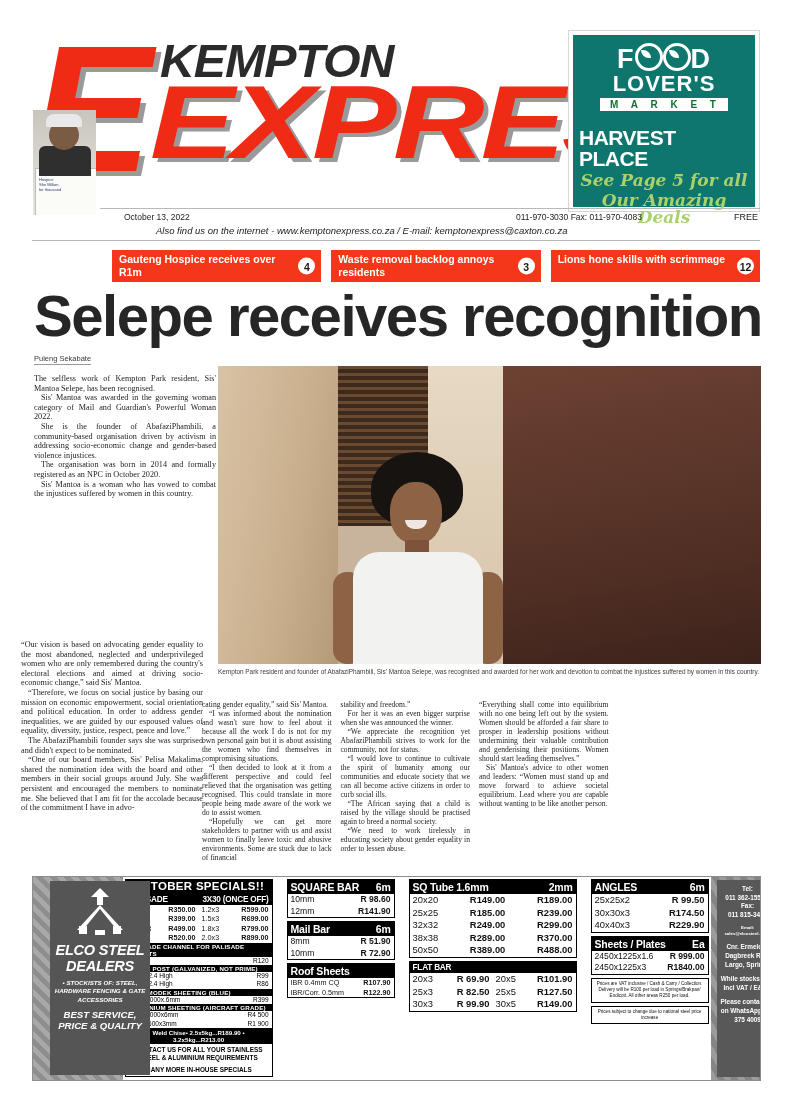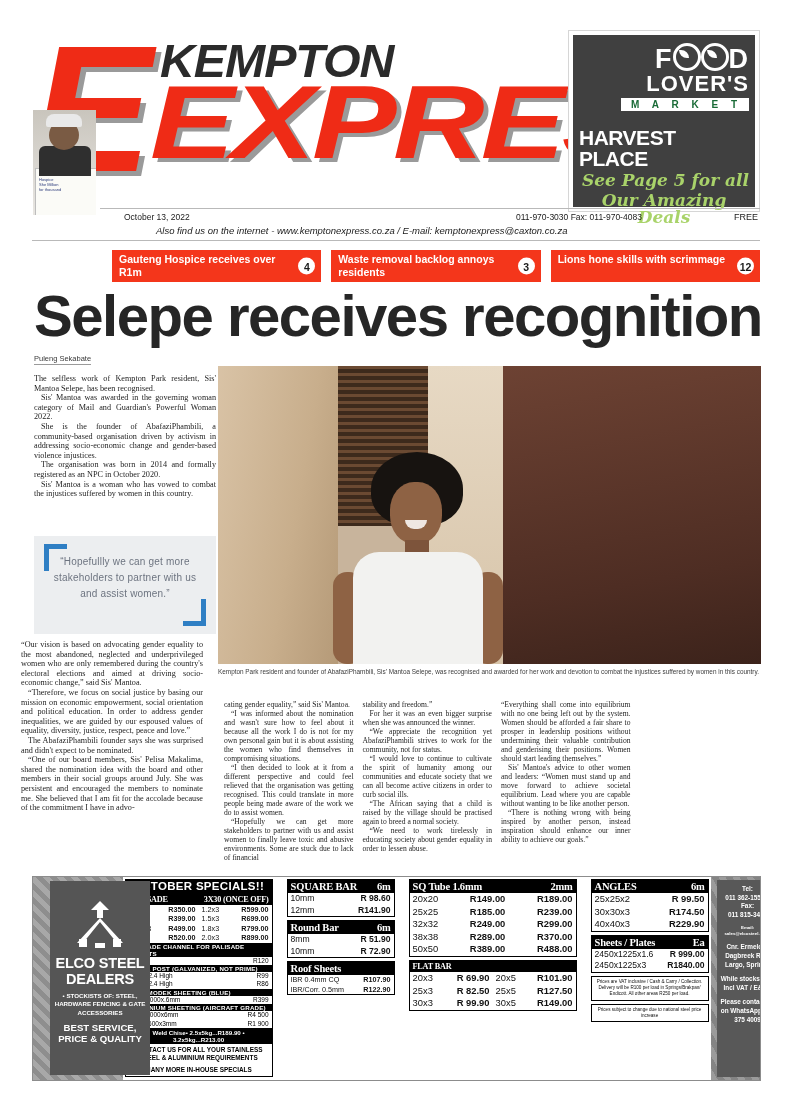--- a/index.html
+++ b/index.html
@@ -25,22 +25,22 @@
       background:linear-gradient(#c9c5bd,#e8e6e2);}
   .lp-head{position:absolute;left:16px;top:10px;width:30px;height:30px;border-radius:50%;background:#7a5b44;}
   .lp-cap{position:absolute;left:13px;top:4px;width:36px;height:13px;border-radius:8px 8px 2px 2px;background:#e9e9e9;}
   .lp-body{position:absolute;left:6px;top:36px;width:52px;height:30px;background:#2f2f2f;border-radius:6px 6px 0 0;}
   .lp-sign{position:absolute;left:2px;top:58px;width:60px;height:47px;background:#fbfbf7;border:1px solid #bdbdbd;}
   .lp-txt{position:absolute;left:3px;top:3px;font-size:4px;color:#2b3a7a;line-height:5px;}
 
   
   .flm-ad{position:absolute;right:26px;top:30px;width:192px;height:182px;background:#fff;
         border:1px solid #d6d6d6;padding:4px;box-sizing:border-box;}
-  .flm-inner{width:100%;height:100%;background:#404040;box-sizing:border-box;padding:8px 6px 4px;
-        display:flex;flex-direction:column;align-items:flex-end;}
+  .flm-inner{width:100%;height:100%;background:#0f766e;box-sizing:border-box;padding:8px 6px 4px;
+        display:flex;flex-direction:column;align-items:center;}
   .flm-food{color:#fff;font-weight:bold;font-size:27px;letter-spacing:1px;line-height:26px;}
   .flm-food .o-leaf{display:inline-block;width:22px;height:22px;border:3px solid #fff;border-radius:50%;
         position:relative;vertical-align:-3px;}
   .flm-food .o-leaf::after{content:"";position:absolute;left:3px;top:4px;width:10px;height:8px;
         background:#fff;border-radius:0 10px 0 10px;}
   .flm-lovers{color:#fff;font-weight:bold;font-size:22px;letter-spacing:1px;line-height:24px;}
   .flm-market{color:#1a6b37;background:#fff;font-weight:bold;font-size:10px;letter-spacing:5px;
         padding:1px 7px 1px 10px;margin-top:2px;}
   .flm-harvest{color:#fff;font-weight:bold;font-size:21px;letter-spacing:-0.5px;margin-top:16px;line-height:21px;}
   .flm-script{color:#a9d36a;font-style:italic;font-weight:bold;font-size:17px;line-height:17px;
@@ -109,41 +109,41 @@
   .pp-smile{position:absolute;left:72px;top:68px;width:22px;height:9px;border-radius:0 0 12px 12px;background:#efe7e2;}
   .pp-neck{position:absolute;left:72px;top:88px;width:24px;height:18px;background:#7d543b;}
   .pp-shirt{position:absolute;left:20px;top:100px;width:130px;height:112px;background:#f2f2f0;
         border-radius:26px 26px 0 0;}
   .pp-arm{position:absolute;left:0px;top:120px;width:30px;height:92px;background:#8e6244;border-radius:14px;}
   .pp-arm2{position:absolute;left:140px;top:120px;width:30px;height:92px;background:#8e6244;border-radius:14px;}
   .caption{position:absolute;left:218px;top:668px;width:545px;font-size:6.4px;color:#3c3c3c;
         line-height:8.6px;}
 
   
-  .btm-cols{position:absolute;left:224px;top:700px;width:545px;display:flex;gap:9px;}
+  .btm-cols{position:absolute;left:202px;top:700px;width:545px;display:flex;gap:9px;}
   .btm-col{width:131px;}
   .btm-col .body-text{font-size:7.6px;line-height:9px;}
   .col-left-span{position:absolute;left:34px;top:700px;width:182px;}
 
   
   .elco{position:absolute;left:32px;top:876px;width:729px;height:205px;background:#fff;
         border:1px solid #8c8c8c;box-sizing:border-box;display:flex;overflow:hidden;}
   .elco-left{width:134px;position:relative;
         background:repeating-linear-gradient(45deg,#a8a8a8 0 5px,#8e8e8e 5px 10px),#9a9a9a;}
   .elco-badge{position:absolute;left:17px;top:4px;width:100px;height:194px;background:#555;
-        color:#fff;text-align:center;box-sizing:border-box;padding-top:16px;}
+        color:#fff;text-align:center;box-sizing:border-box;padding-top:3px;font-style:italic;}
   .elco-ico{width:62px;height:52px;margin:2px auto 1px;}
   .elco-t1{font-size:14.5px;font-weight:bold;line-height:15.5px;letter-spacing:-0.2px;}
   .elco-t2{font-size:6.2px;font-weight:bold;line-height:8.4px;margin-top:5px;}
   .elco-t3{font-size:9.6px;font-weight:bold;line-height:11px;margin-top:5px;}
 
   .elco-mid{flex:1;display:flex;padding:2px 2px;box-sizing:border-box;gap:14px;}
   .blk{border:1px solid #000;box-sizing:border-box;background:#fff;margin-bottom:3px;}
   .blk-hd{background:#000;color:#fff;font-size:8.2px;font-weight:bold;padding:1px 3px;
-        display:flex;justify-content:space-between;letter-spacing:-0.2px;font-family:Liberation Serif, serif;}
+        display:flex;justify-content:space-between;letter-spacing:-0.2px;}
   .blk-hd.big{font-size:10.5px;}
   .row{display:flex;justify-content:space-between;font-size:7.2px;padding:0 3px;line-height:9.4px;
         color:#111;}
   .row b{font-weight:bold;}
   .colA{width:148px;}
   .colB{width:108px;}
   .colC{width:168px;}
   .colD{width:118px;}
 
   .spec-title{background:#000;color:#fff;text-align:center;font-size:11.5px;font-weight:bold;
@@ -233,25 +233,20 @@
   <div class="col-left">
     <div class="body-text">
       <p class="first">The selfless work of Kempton Park resident, Sis' Mantoa Selepe, has been recognised.</p>
       <p>Sis' Mantoa was awarded in the governing woman category of Mail and Guardian's Powerful Woman 2022.</p>
       <p>She is the founder of AbafaziPhambili, a community-based organisation driven by activism in addressing socio-economic change and gender-based violence injustices.</p>
       <p>The organisation was born in 2014 and formally registered as an NPC in October 2020.</p>
       <p>Sis' Mantoa is a woman who has vowed to combat the injustices suffered by women in this country.</p>
     </div>
   </div>
 
-  <div class="pullquote">
-    <div class="pq-br-tl"></div>
-    <div class="pq-br-br"></div>
-    <div class="pq-text">“Hopefullly we can get more stakeholders to partner with us and assist women.”</div>
-  </div>
 
   <div class="col-left-2">
     <div class="body-text">
       <p class="first">“Our vision is based on advocating gender equality to the most abandoned, neglected and underprivileged women who are only remembered during the country's electoral elections and aimed at driving socio-economic change,” said Sis' Mantoa.</p>
       <p>“Therefore, we focus on social justice by basing our mission on economic empowerment, social orientation and political education. In order to address gender inequalities, we are guided by our espoused values of equality, diversity, justice, respect, peace and love.”</p>
       <p>The AbafaziPhambili founder says she was surprised and didn't expect to be nominated.</p>
       <p>“One of our board members, Sis' Pelisa Makalima, shared the nomination idea with the board and other members in their social groups around July. She was persistent and encouraged the members to nominate me. She believed that I am fit for the accolade because of the commitment I have in advo-</p>
     </div>
   </div>
 
@@ -295,21 +290,20 @@
         <p>“We appreciate the recognition yet AbafaziPhambili strives to work for the community, not for status.</p>
         <p>“I would love to continue to cultivate the spirit of humanity among our communities and educate society that we can all become active citizens in order to curb social ills.</p>
         <p>“The African saying that a child is raised by the village should be practised again to breed a normal society.</p>
         <p>“We need to work tirelessly in educating society about gender equality in order to lessen abuse.</p>
       </div>
     </div>
     <div class="btm-col">
       <div class="body-text">
         <p class="first">“Everything shall come into equilibrium with no one being left out by the system. Women should be afforded a fair share to prosper in leadership positions without undermining their valuable contribution and genderising their positions. Women should start leading themselves.”</p>
         <p>Sis' Mantoa's advice to other women and leaders: “Women must stand up and move forward to achieve societal equilibrium. Lead where you are capable without wanting to be like another person.</p>
-        <p>“There is nothing wrong with being inspired by another person, instead inspiration should enhance our inner ability to achieve our goals.”</p>
       </div>
     </div>
     <div class="btm-col"></div>
   </div>
 
   <div class="elco">
 
     <div class="elco-left">
       <div class="elco-badge">
         <svg class="elco-ico" viewBox="0 0 62 52">
@@ -421,21 +415,21 @@
                 <b>R  98.60</b>
               </div>
             <div class="row">
                 <span>12mm</span>
                 <b>R141.90</b>
               </div>
           </div>
         </div>
         <div class="blk">
           <div class="blk-hd big">
-            <span>Round Bar</span>
+            <span>Mail Bar</span>
             <span>6m</span>
           </div>
           <div class="mid-rows">
             <div class="row">
                 <span>8mm</span>
                 <b>R  51.90</b>
               </div>
             <div class="row">
                 <span>10mm</span>
                 <b>R  72.90</b>

